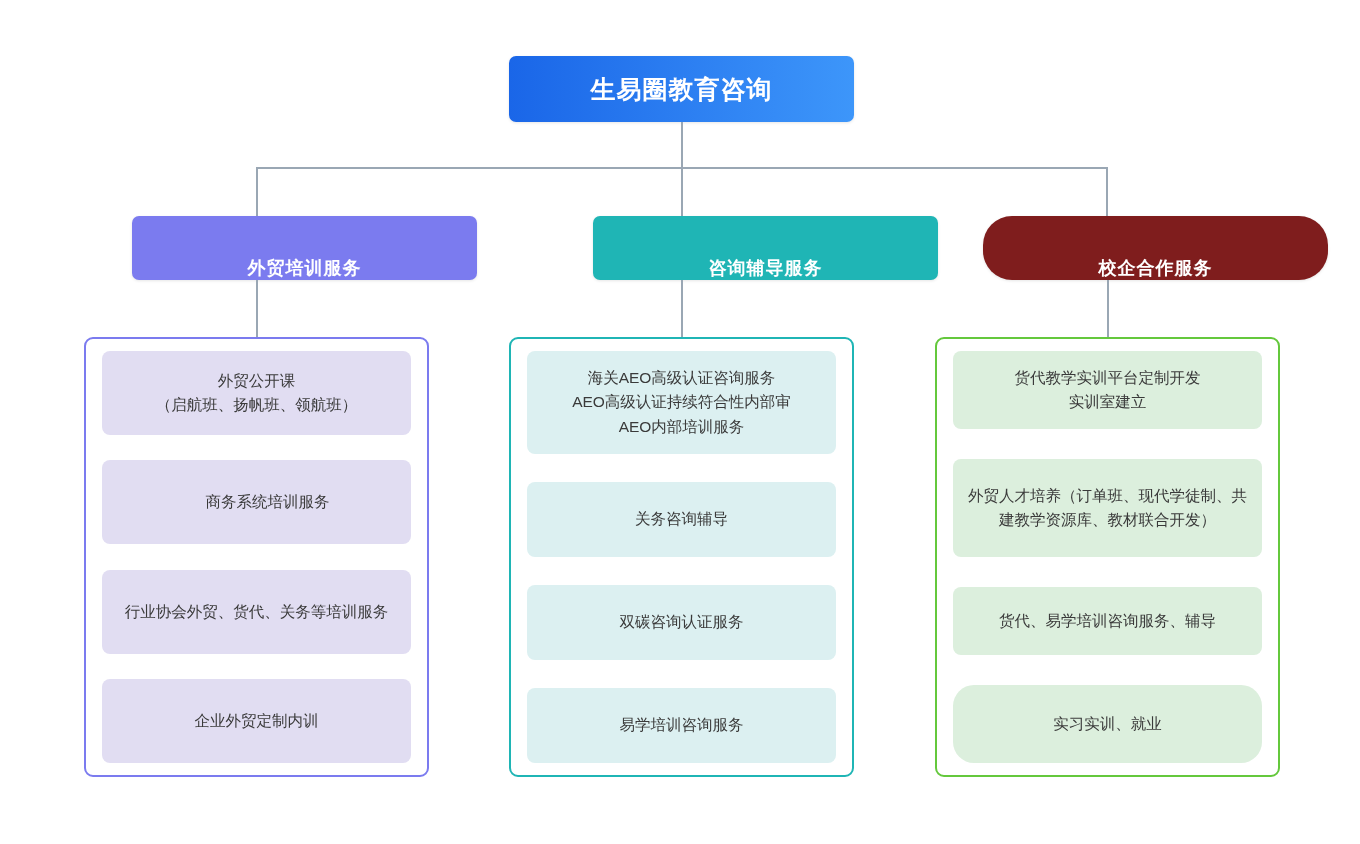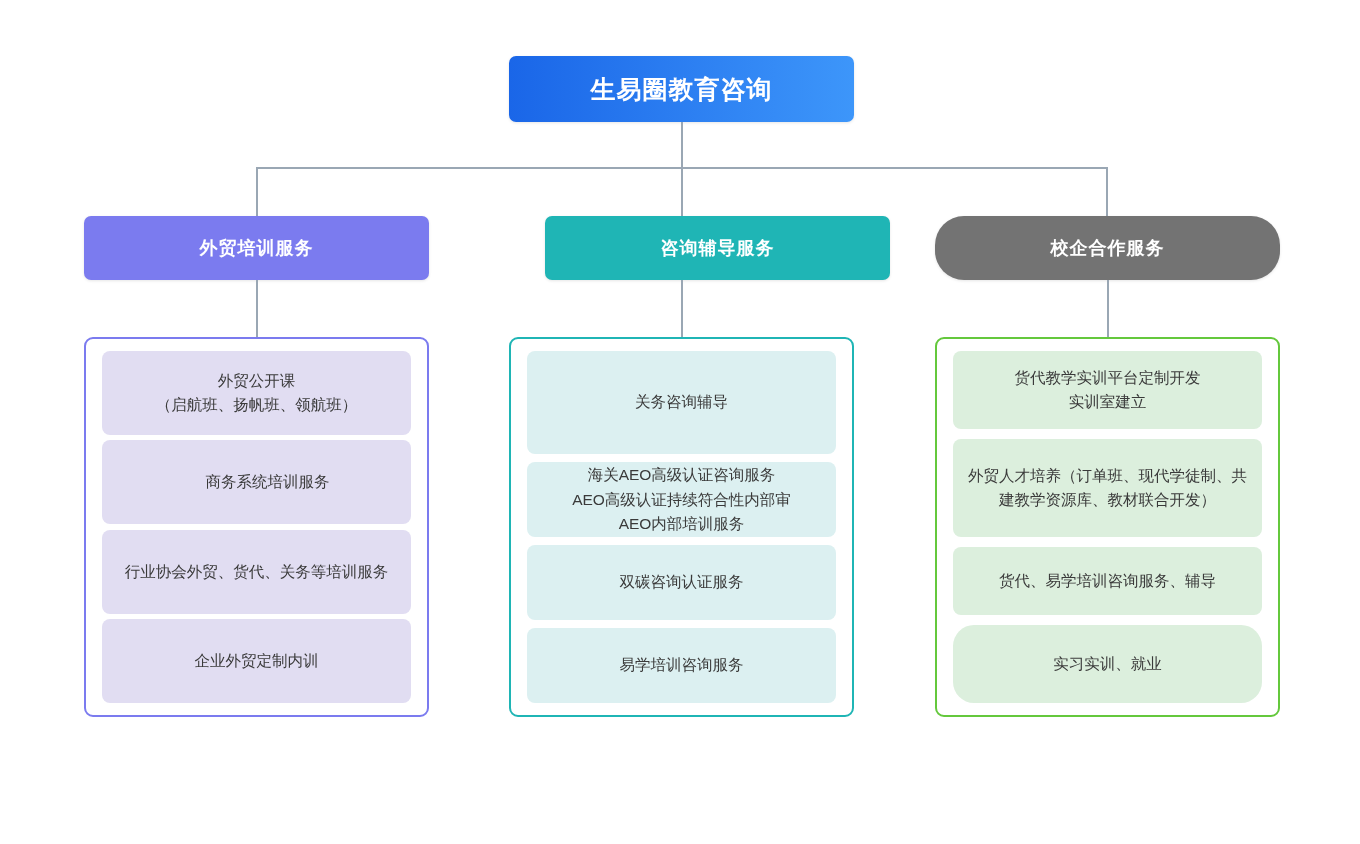--- a/index.html
+++ b/index.html
@@ -60,50 +60,51 @@
   }
   .branch-0 { left: 84px; }
   .branch-1 { left: 509px; padding-left: 36px; }
   .branch-2 { left: 935px; }
 
   .branch-header {
     width: 345px;
     height: 64px;
     border-radius: 7px;
     display: flex;
-    align-items: center;
+    align-items: flex-end;
     justify-content: center;
     box-shadow: 0 1px 3px rgba(0,0,0,0.10);
+    margin-left: 48px;
   }
   .branch-header .node-title {
     color: #ffffff;
     font-size: 18px;
     font-weight: bold;
     letter-spacing: 1px;
   }
   .branch-0 .branch-header { background: #7b7bef; }
   .branch-1 .branch-header { background: #1fb5b5; }
-  .branch-2 .branch-header { background: #737373; border-radius: 29px; }
+  .branch-2 .branch-header { background: #7f1d1d; border-radius: 29px; }
 
   
   .branch-stub {
     position: absolute;
     top: 64px;
     left: 172px;
     width: 1.5px;
     height: 57px;
     background: #9aa7b4;
   }
 
   .items-container {
     position: absolute;
     top: 121px;
     left: 0;
     width: 345px;
-    height: 380px;
+    height: 440px;
     box-sizing: border-box;
     border-radius: 9px;
     background: #ffffff;
     border: 2px solid transparent;
     padding: 12px 16px;
     display: flex;
     flex-direction: column;
     justify-content: space-between;
   }
   .branch-0 .items-container { border-color: #7b7bef; }
@@ -171,24 +172,24 @@
       <div class="item-card">企业外贸定制内训</div>
     </div>
   </div>
 
   <div class="branch branch-1">
     <div class="branch-header">
       <span class="node-title">咨询辅导服务</span>
     </div>
     <div class="branch-stub"></div>
     <div class="items-container">
-      <div class="item-card">关务咨询辅导</div>
       <div class="item-card">海关AEO高级认证咨询服务
 AEO高级认证持续符合性内部审
 AEO内部培训服务</div>
+      <div class="item-card">关务咨询辅导</div>
       <div class="item-card">双碳咨询认证服务</div>
       <div class="item-card">易学培训咨询服务</div>
     </div>
   </div>
 
   <div class="branch branch-2">
     <div class="branch-header">
       <span class="node-title">校企合作服务</span>
     </div>
     <div class="branch-stub"></div>

